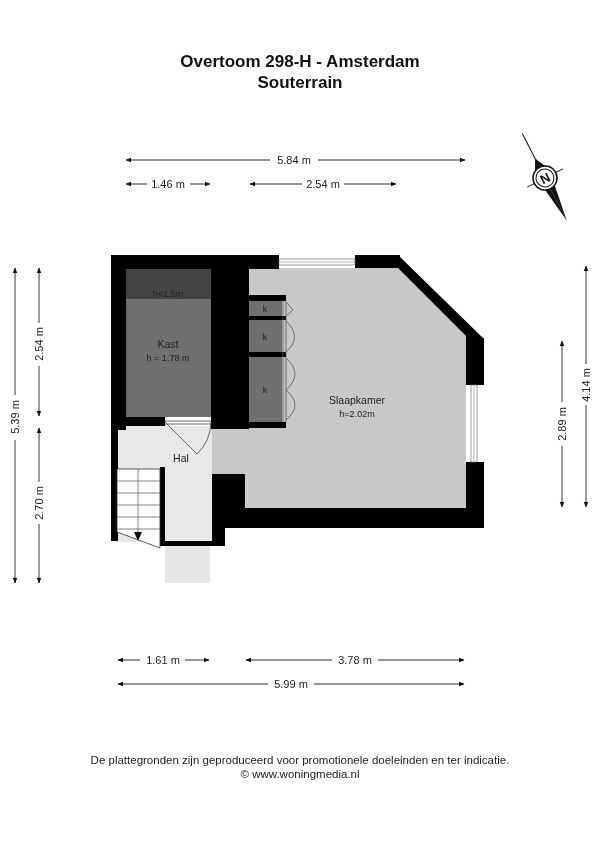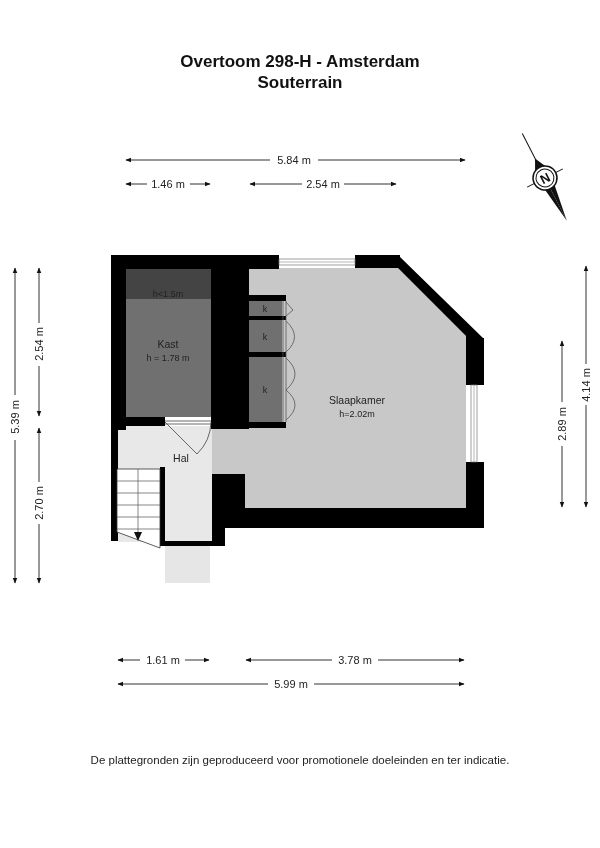--- a/index.html
+++ b/index.html
@@ -185,13 +185,14 @@
   <text class="room" x="265" y="393" font-size="9" text-anchor="middle">k</text>
 
   <text class="room" x="357" y="404" font-size="10.5" text-anchor="middle">Slaapkamer</text>
   <text class="room" x="357" y="417" font-size="9" text-anchor="middle">h=2.02m</text>
 
   <text class="room" x="181" y="462" font-size="10.5" text-anchor="middle">Hal</text>
 </svg>
 
 <div class="footer" id="footer">
   <div>De plattegronden zijn geproduceerd voor promotionele doeleinden en ter indicatie.</div>
+  <div>© www.woningmedia.nl</div>
 </div>
 
 </body></html>

